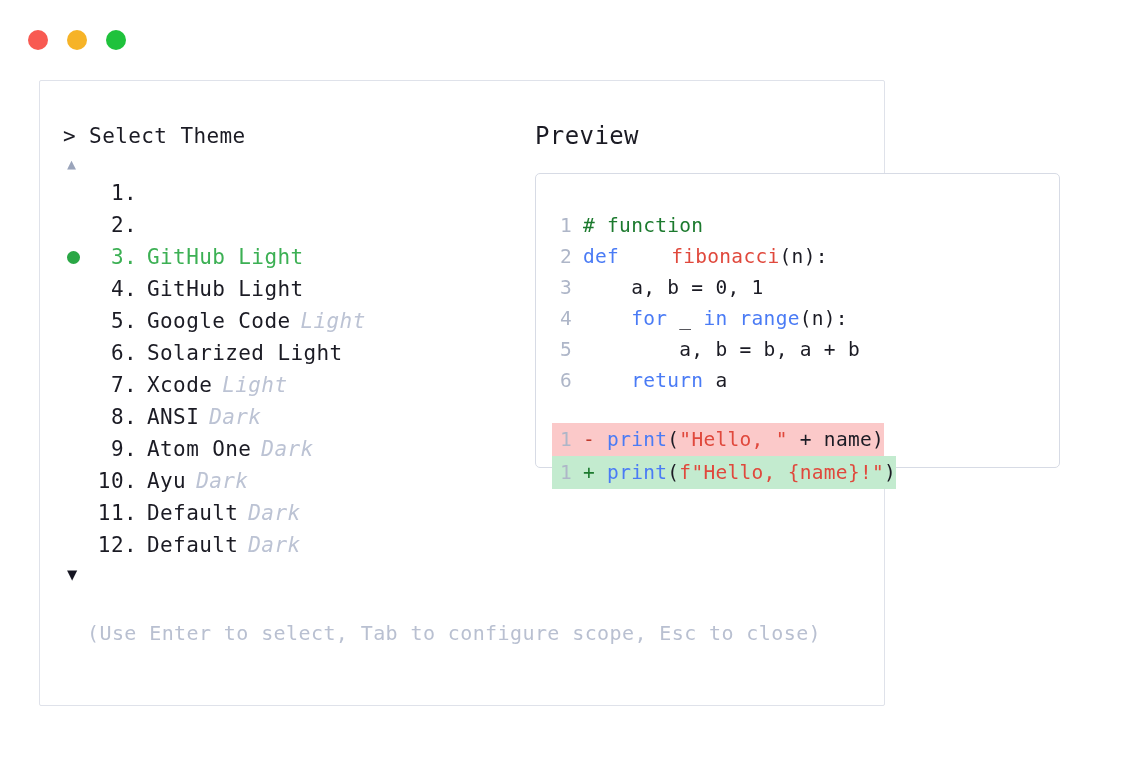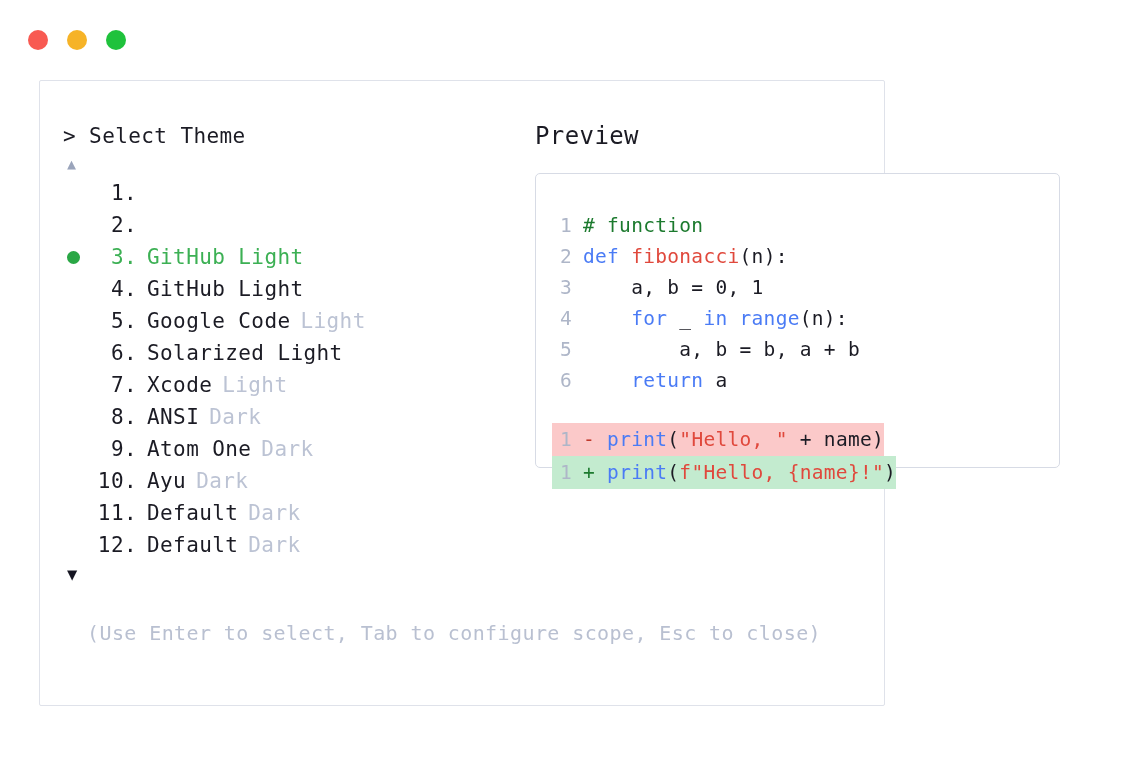--- a/index.html
+++ b/index.html
@@ -117,20 +117,21 @@
     text-align: right;
     color: #1b1b24;
   }
   .item-name {
     color: #1b1b24;
     padding-left: 10px;
   }
   .item-variant {
     color: #bcc3d4;
     padding-left: 10px;
+    font-style: italic;
   }
 
   .theme-item.selected .item-index,
   .theme-item.selected .item-dot,
   .theme-item.selected .item-name,
   .theme-item.selected .item-variant {
     color: #3cb054;
   }
 
   .hint {
@@ -181,21 +182,21 @@
     color: #aeb6c8;
     display: inline-block;
     width: 20px;
     text-align: right;
     margin-right: 11px;
   }
   .code-gap { height: 27px; }
 
   .tok-comment { color: #1c7a2e; }
   .tok-kw      { color: #4a7bf5; }
-  .tok-fn      { color: #e0483c; }
+  .tok-fn      { color: #e0483c; margin-left: 40px; }
   .tok-plain   { color: #1b1b24; }
   .tok-str     { color: #e0483c; }
 
   .diff-line { white-space: pre; }
   .diff-body {
     display: inline-block;
     padding: 1px 0;
   }
   .diff-del .diff-body { background: #fbc9c9; }
   .diff-add .diff-body { background: #c3ebcf; }

